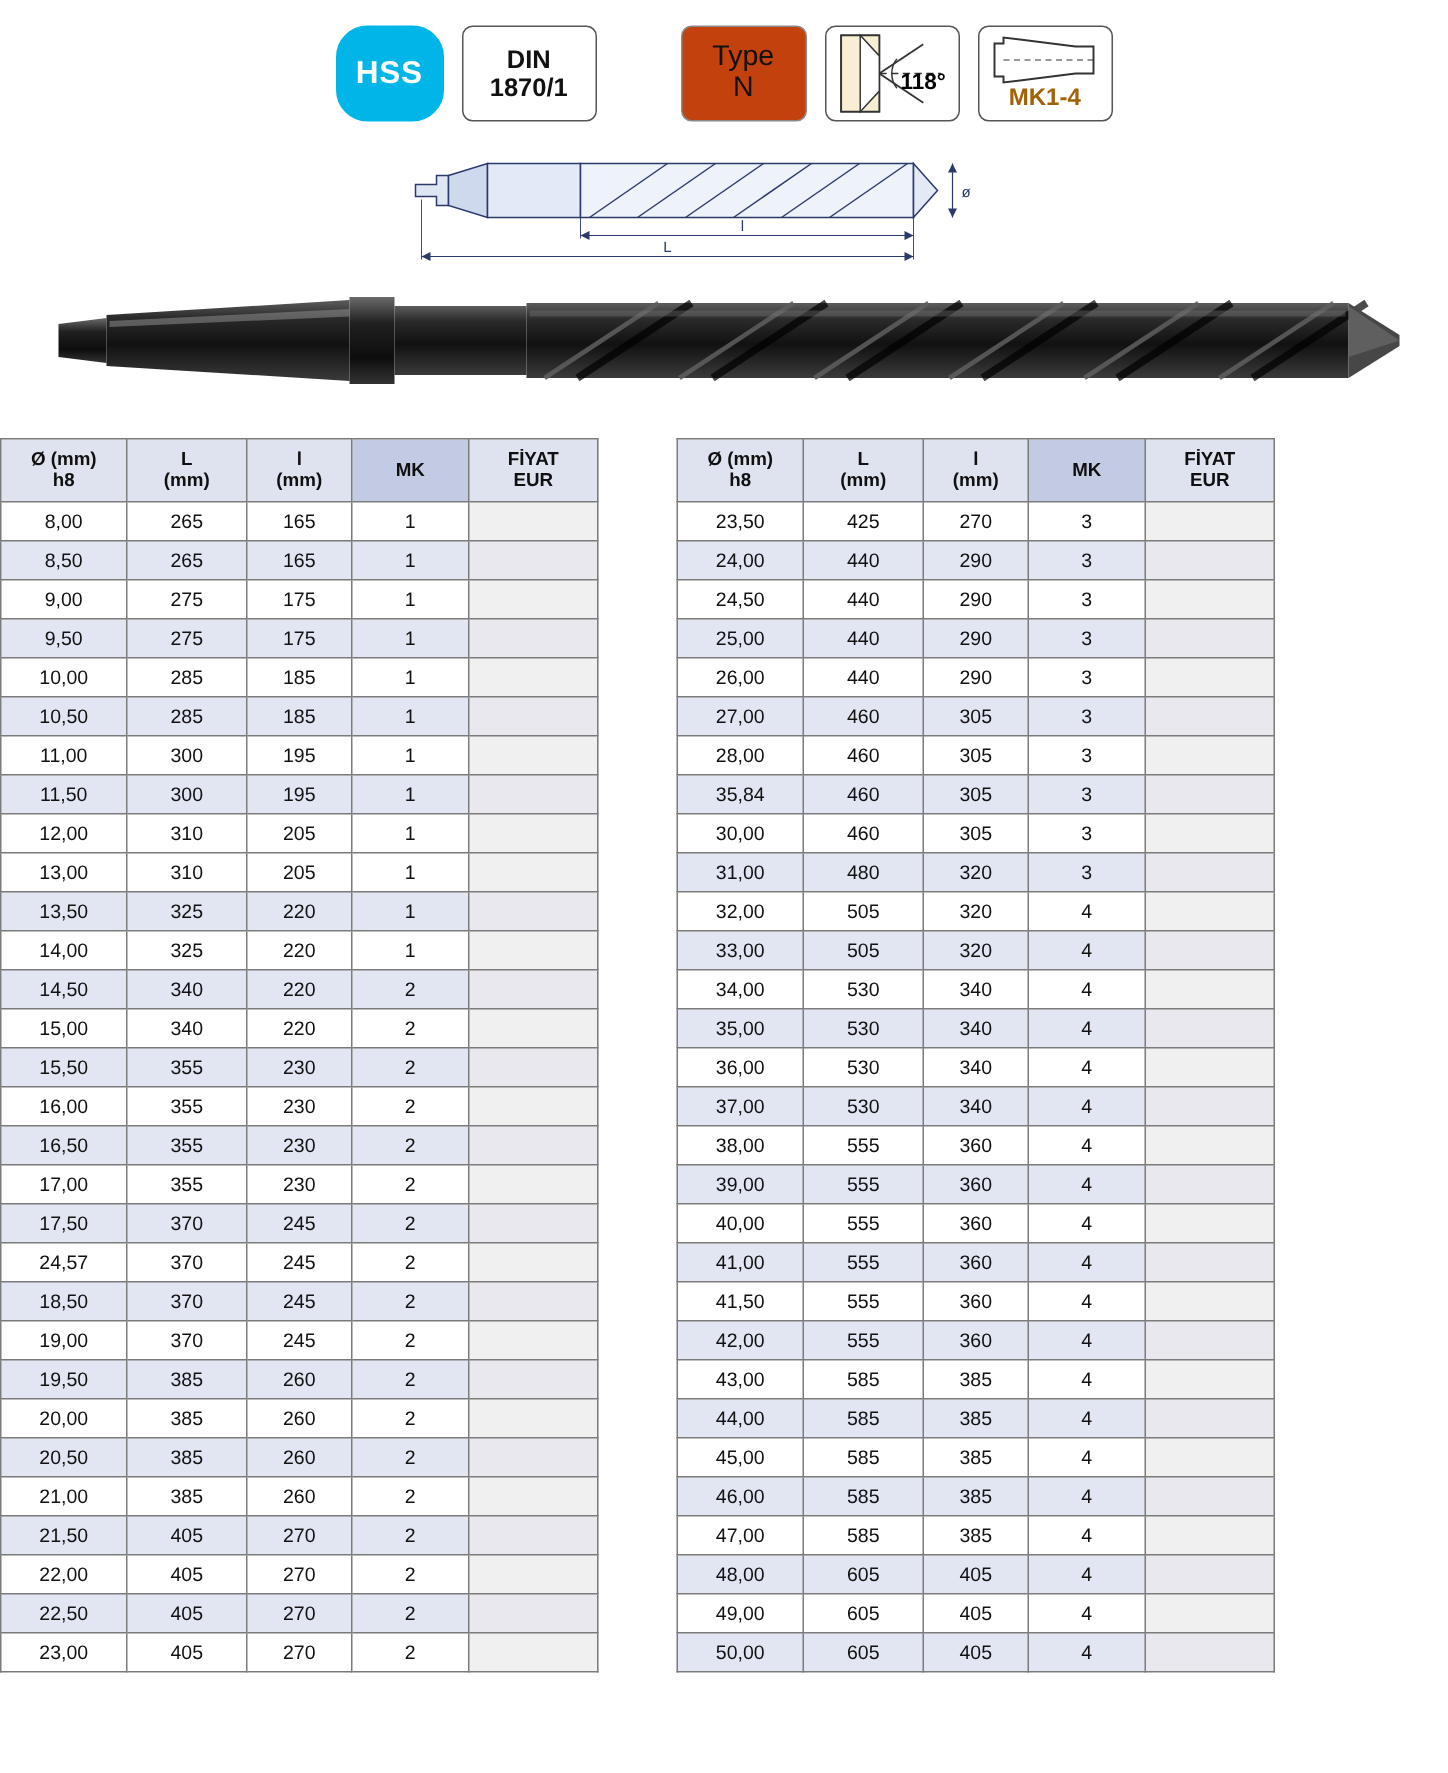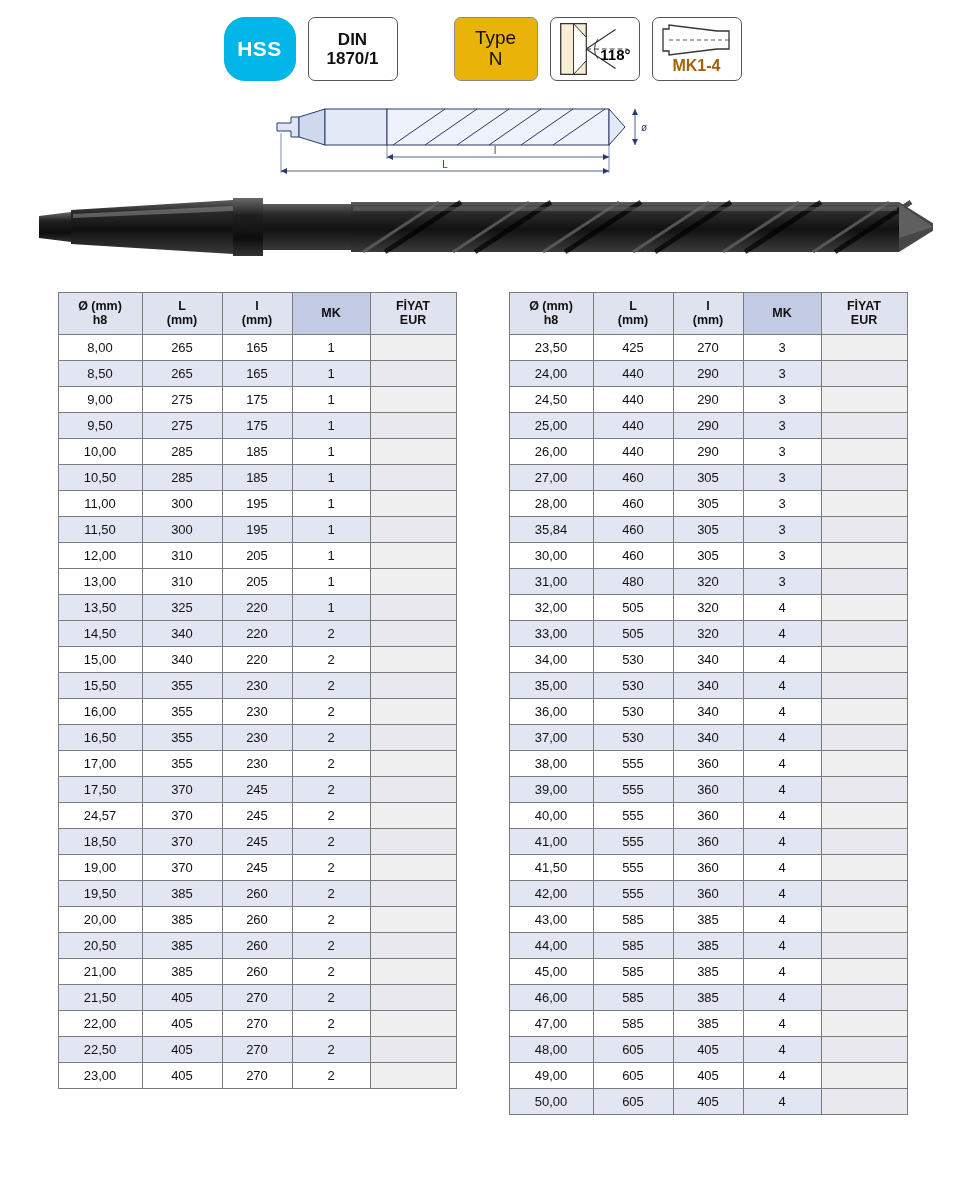--- a/index.html
+++ b/index.html
@@ -49,21 +49,21 @@
   .badge-din {
     width: 90px;
     flex-direction: column;
     line-height: 1.12;
     font-weight: bold;
     font-size: 17px;
     color: #111;
   }
   .badge-type {
     width: 84px;
-    background: #eab308;
+    background: #c2410c;
     border-color: #8a8a8a;
     flex-direction: column;
     line-height: 1.1;
     font-size: 19px;
     color: #111;
     margin-left: 44px;
   }
   .badge-angle {
     width: 90px;
     background: #ffffff;
@@ -100,21 +100,21 @@
   .photo {
     height: 100px;
     display: flex;
     justify-content: center;
     align-items: center;
   }
 
   
   .tables {
     display: flex;
-    justify-content: center;
+    justify-content: flex-start;
     gap: 52px;
     margin-top: 14px;
     align-items: flex-start;
   }
   table.spec {
     border-collapse: collapse;
     font-size: 13px;
     color: #111;
   }
   table.spec th {
@@ -370,20 +370,27 @@
             <td class="c-mk">1</td>
             <td class="price"></td>
           </tr>
           <tr class="alt">
             <td class="c-dia">13,50</td>
             <td class="c-L">325</td>
             <td class="c-l">220</td>
             <td class="c-mk">1</td>
             <td class="price"></td>
           </tr>
+          <tr>
+            <td class="c-dia">14,00</td>
+            <td class="c-L">325</td>
+            <td class="c-l">220</td>
+            <td class="c-mk">1</td>
+            <td class="price"></td>
+          </tr>
           <tr class="alt">
             <td class="c-dia">14,50</td>
             <td class="c-L">340</td>
             <td class="c-l">220</td>
             <td class="c-mk">2</td>
             <td class="price"></td>
           </tr>
           <tr>
             <td class="c-dia">15,00</td>
             <td class="c-L">340</td>

